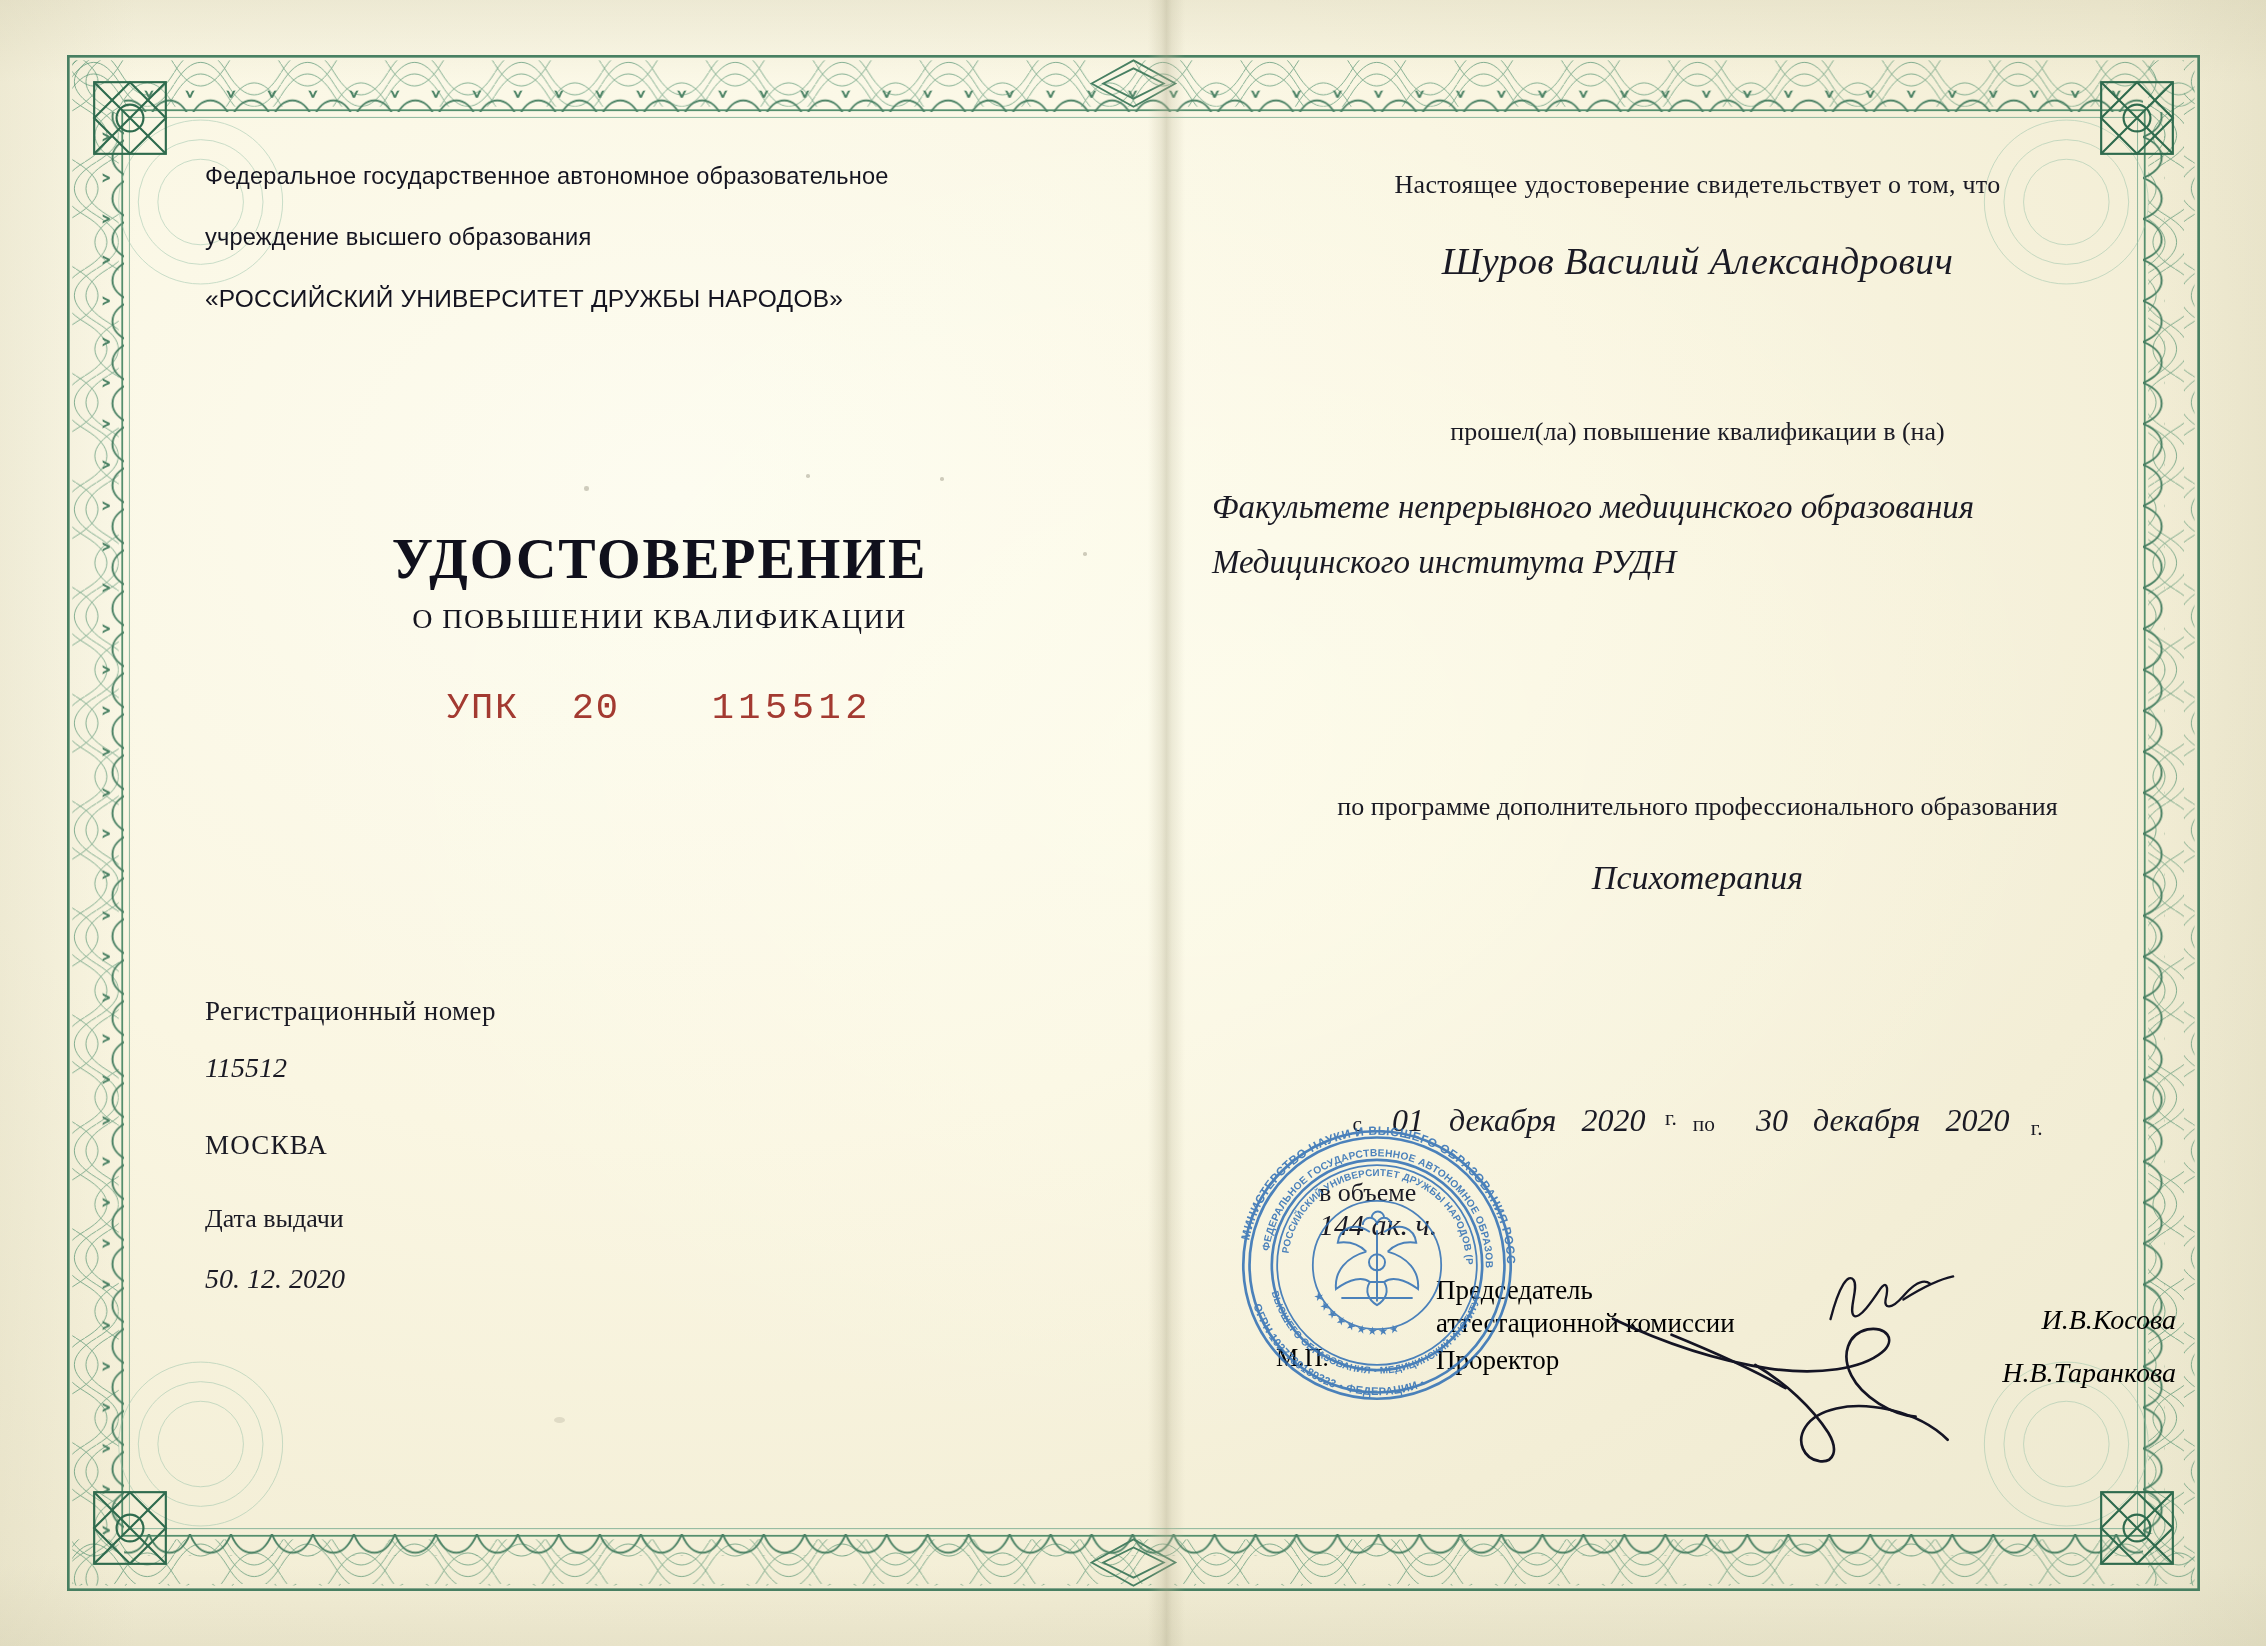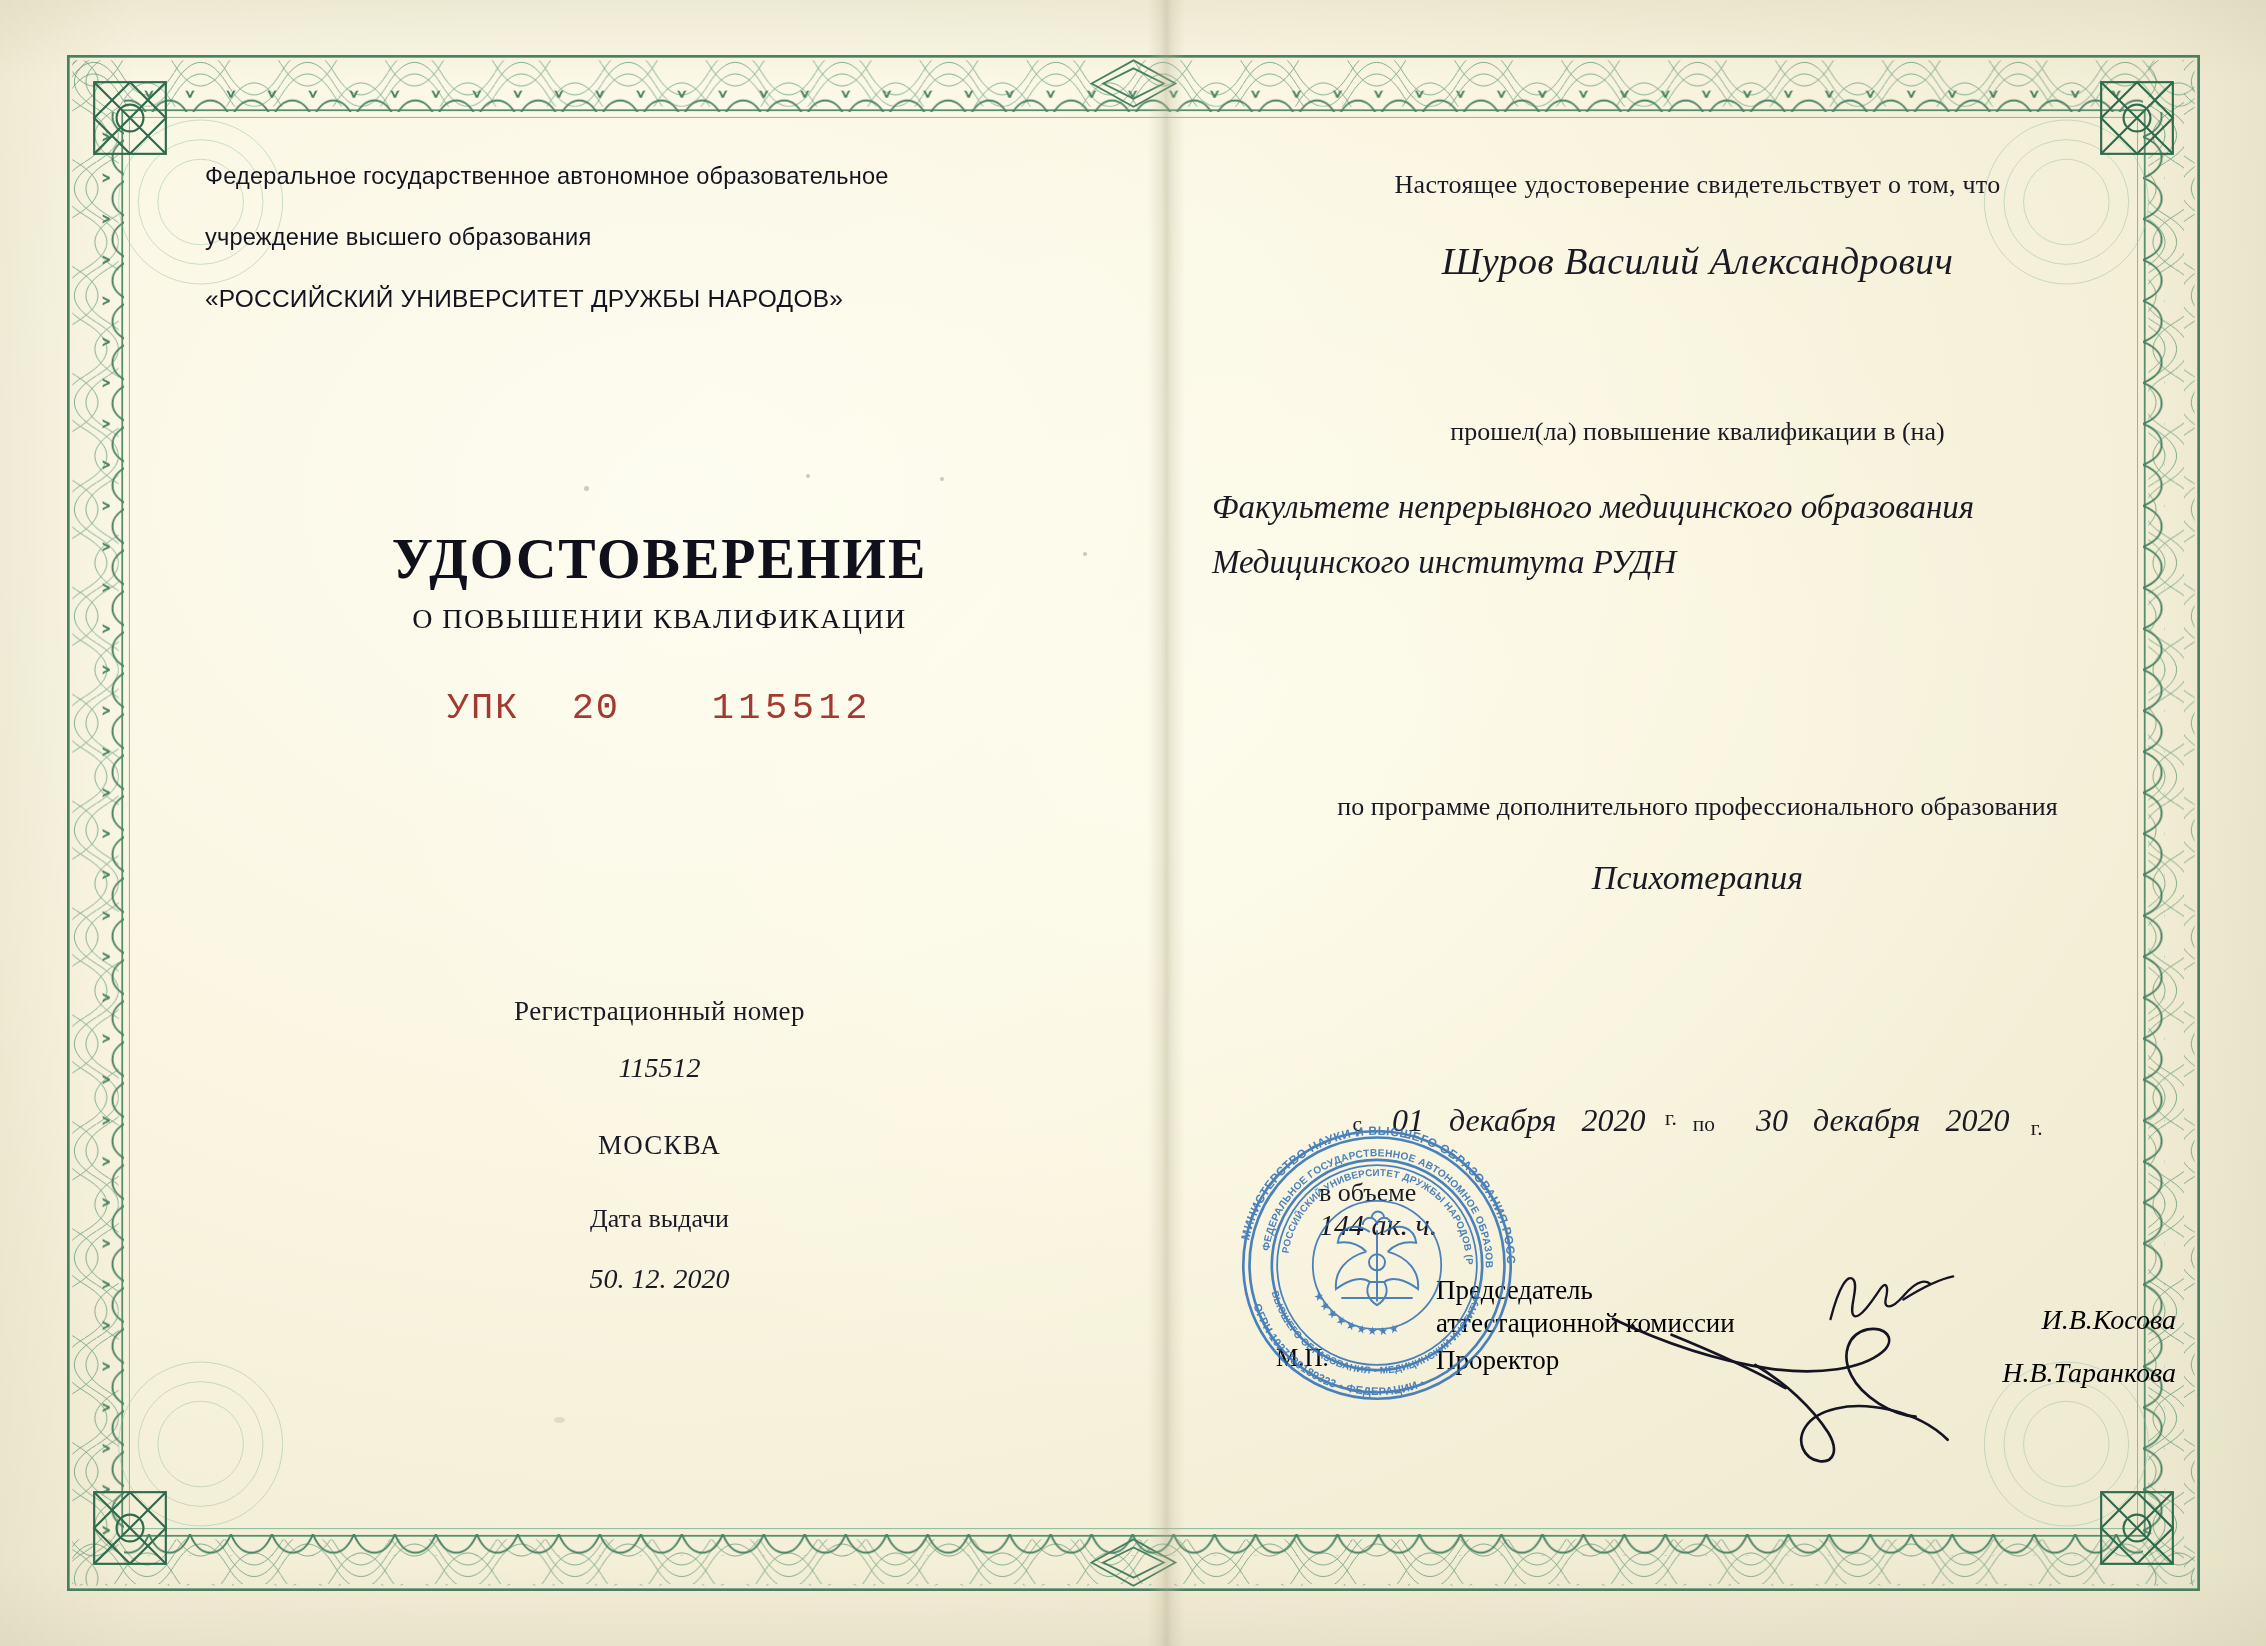--- a/index.html
+++ b/index.html
@@ -123,21 +123,20 @@
     color: #a33a31;
     font-family: "Liberation Mono", monospace;
     font-size: 37px;
     letter-spacing: 1.8px;
   }
   .serial-row .ser-prefix { margin-right: 28.5px; }
   .serial-row .ser-year   { margin-right: 68px; }
   .serial-row .ser-num    { letter-spacing: 4.5px; }
 
   .reg-block {
-    text-align: center;
     margin-top: 267px;
     font-family: "Liberation Serif", serif;
   }
   .reg-label   { font-size: 27px; letter-spacing: 0.4px; }
   .reg-value   { font-size: 28px; font-style: italic; margin-top: 25px; }
   .city        { font-size: 27px; letter-spacing: 1.2px; margin-top: 46px; }
   .issue-label { font-size: 26px; margin-top: 43px; }
   .issue-date  { font-size: 28px; font-style: italic; margin-top: 28.5px; }
 
   

